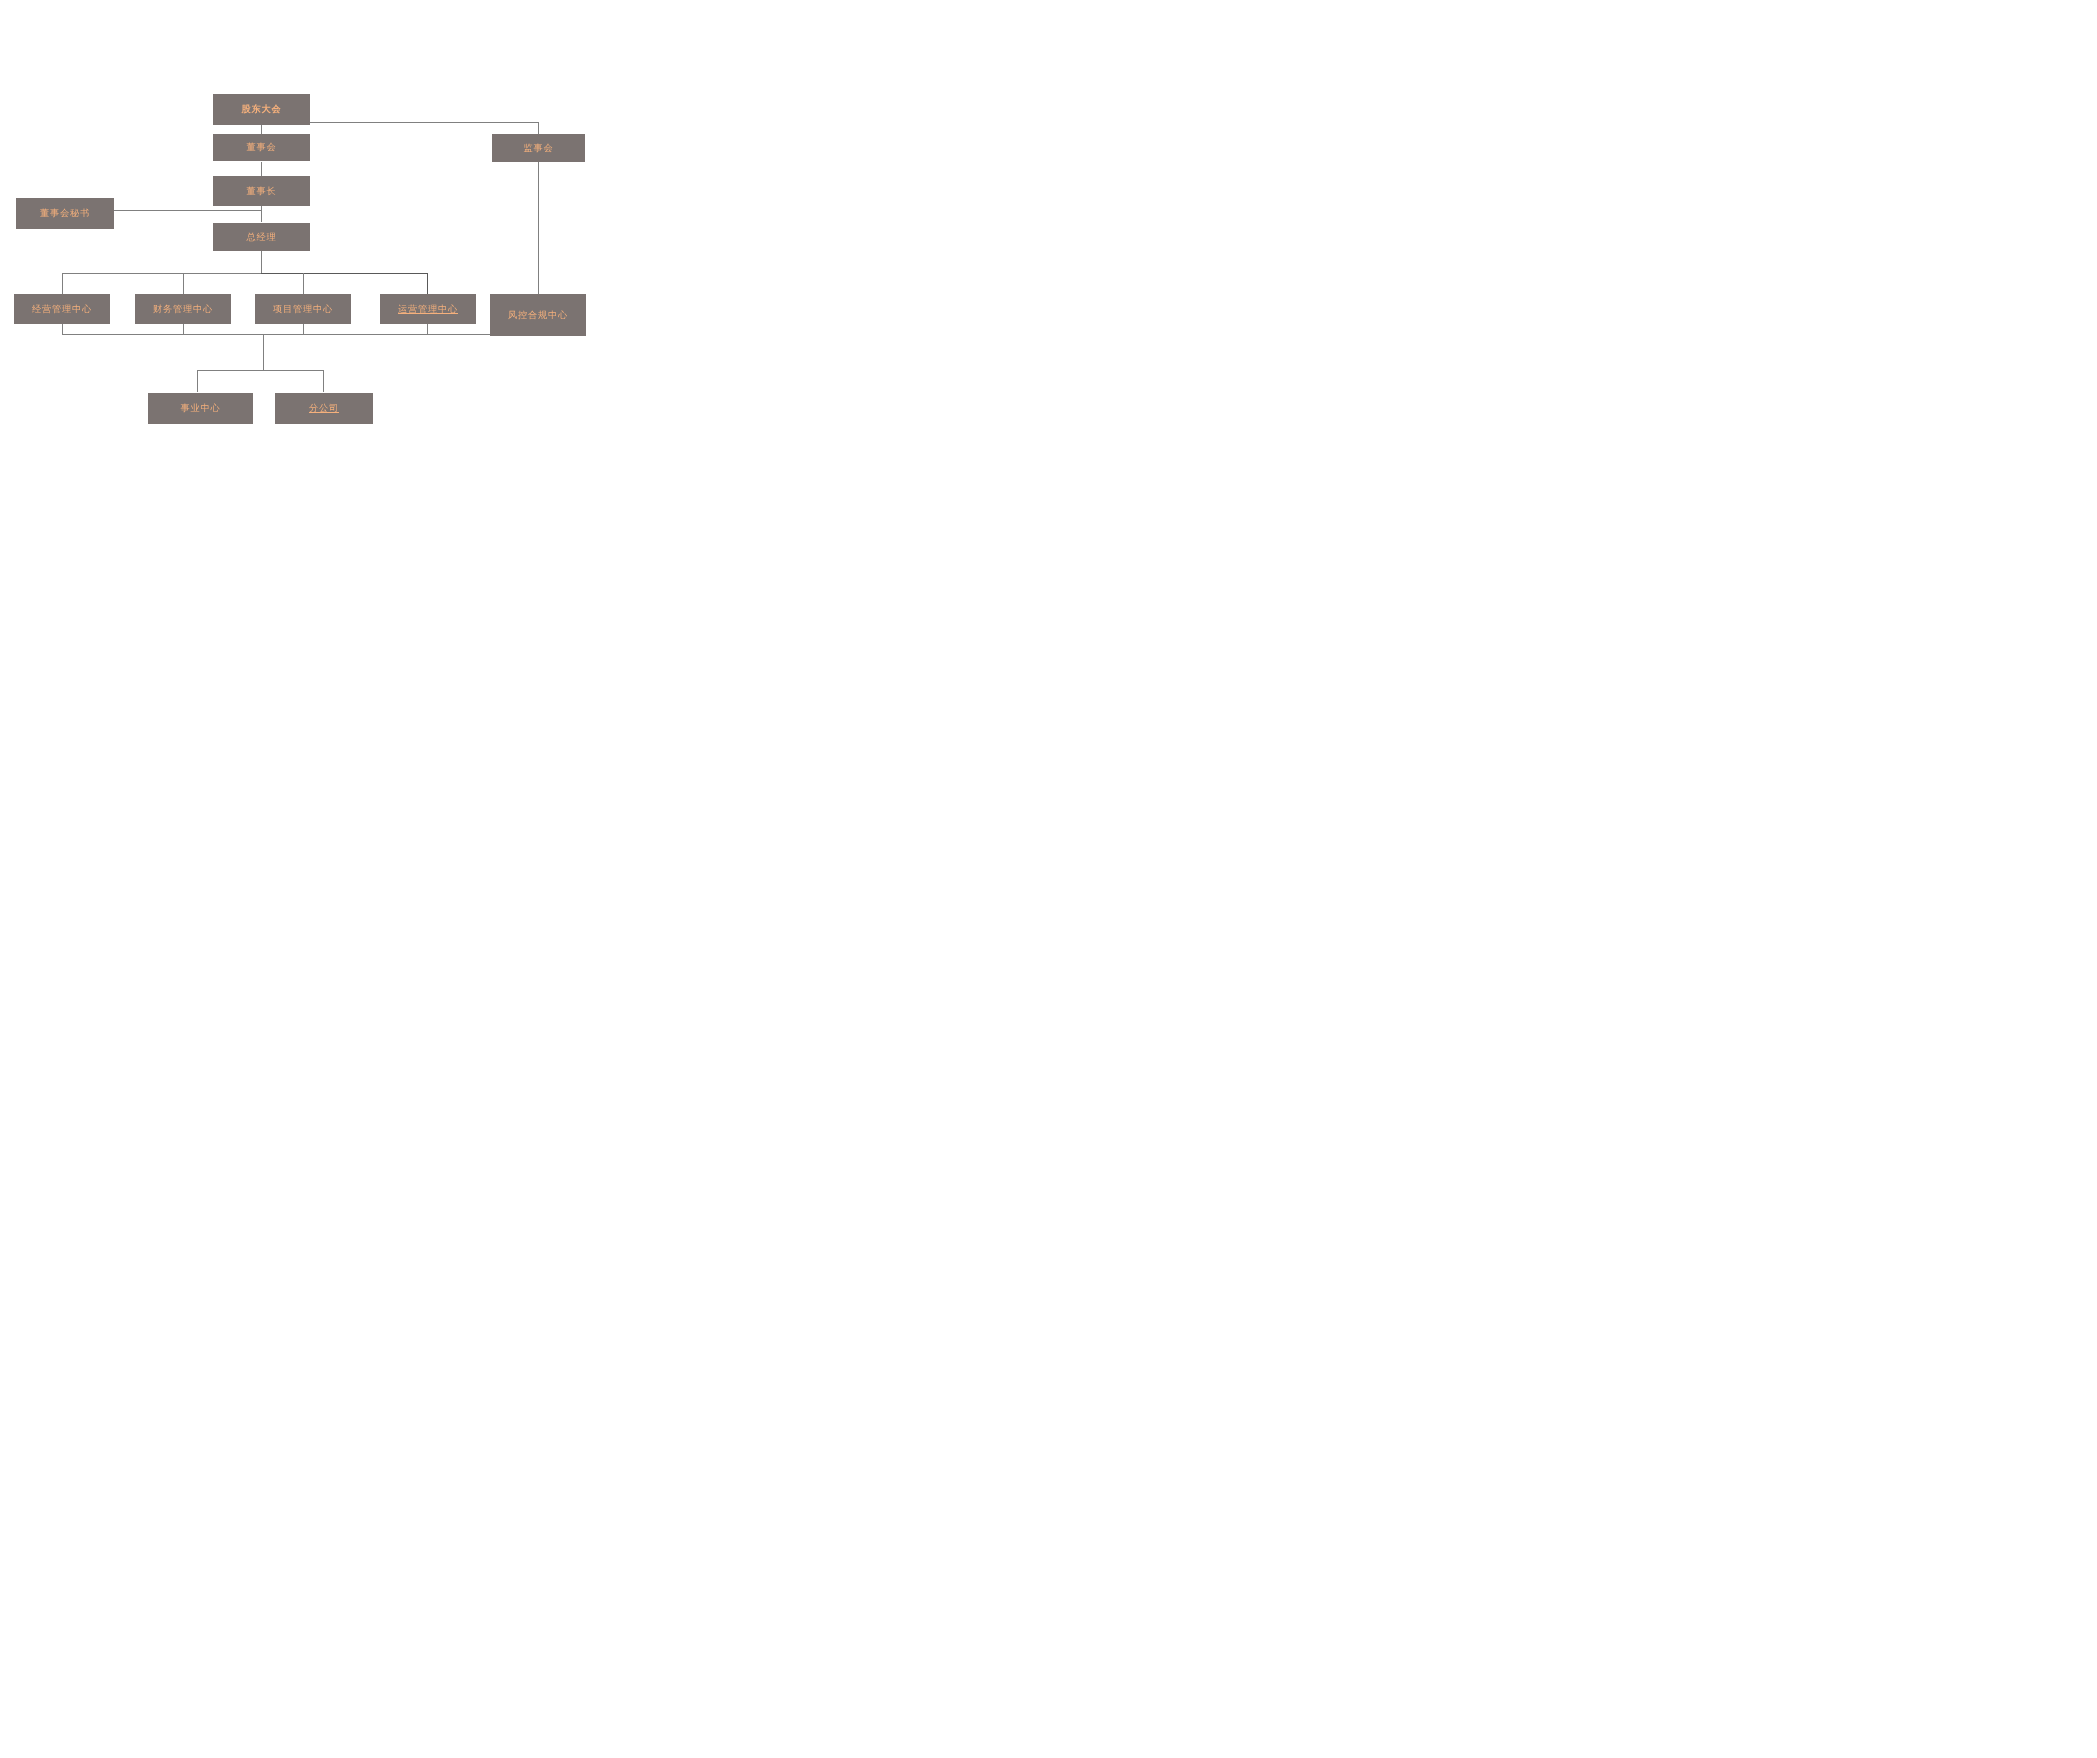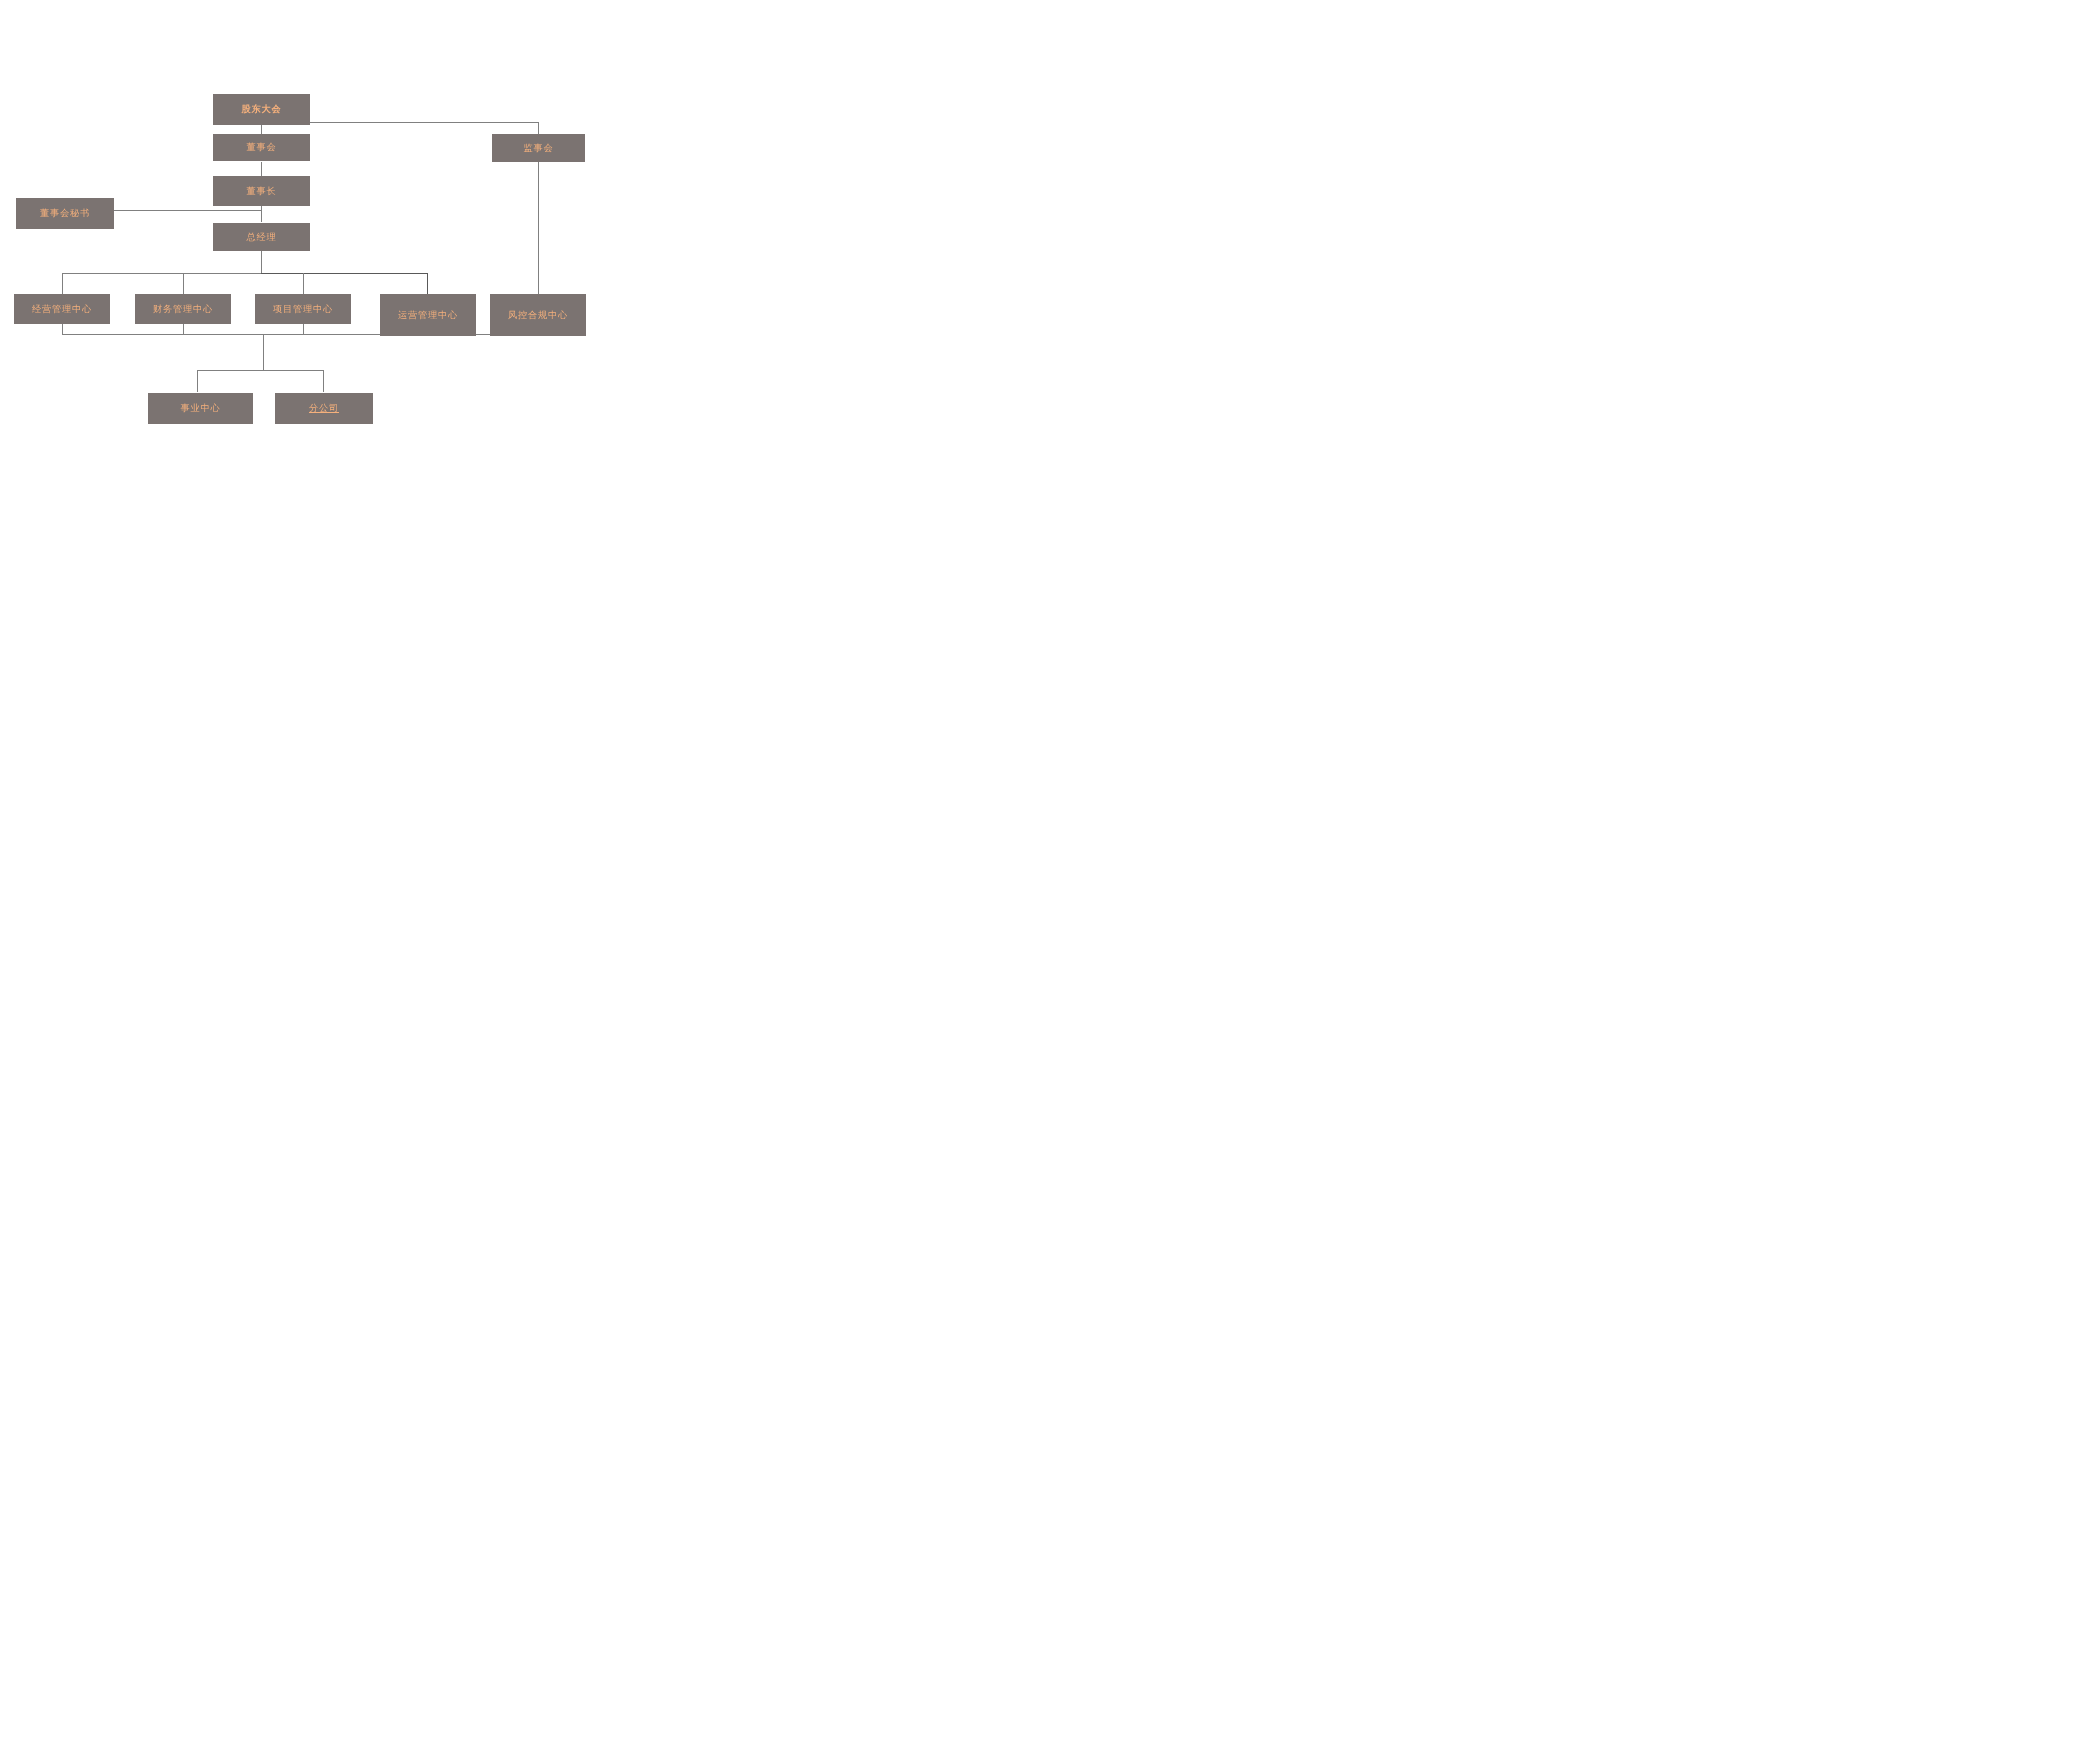--- a/index.html
+++ b/index.html
@@ -92,21 +92,21 @@
   <div class="node" style="left:16px; top:198px; width:98px; height:31px;">董事会秘书</div>
 
   <div class="node" style="left:213px; top:223px; width:97px; height:28px;">总经理</div>
 
   <div class="node" style="left:14px; top:294px; width:96px; height:30px;">经营管理中心</div>
 
   <div class="node" style="left:135px; top:294px; width:96px; height:30px;">财务管理中心</div>
 
   <div class="node" style="left:255px; top:294px; width:96px; height:30px;">项目管理中心</div>
 
-  <div class="node" style="left:380px; top:294px; width:96px; height:42px;">运营管理中心</div>
+  <div class="node" style="left:380px; top:294px; width:96px; height:30px;text-decoration:underline;">运营管理中心</div>
 
   <div class="node" style="left:490px; top:294px; width:96px; height:42px;">风控合规中心</div>
 
   <div class="node" style="left:148px; top:393px; width:105px; height:31px;text-align:right;">事业中心</div>
 
   <div class="node" style="left:275px; top:393px; width:98px; height:31px;text-decoration:underline;">分公司</div>
 
 </div>
 
 

